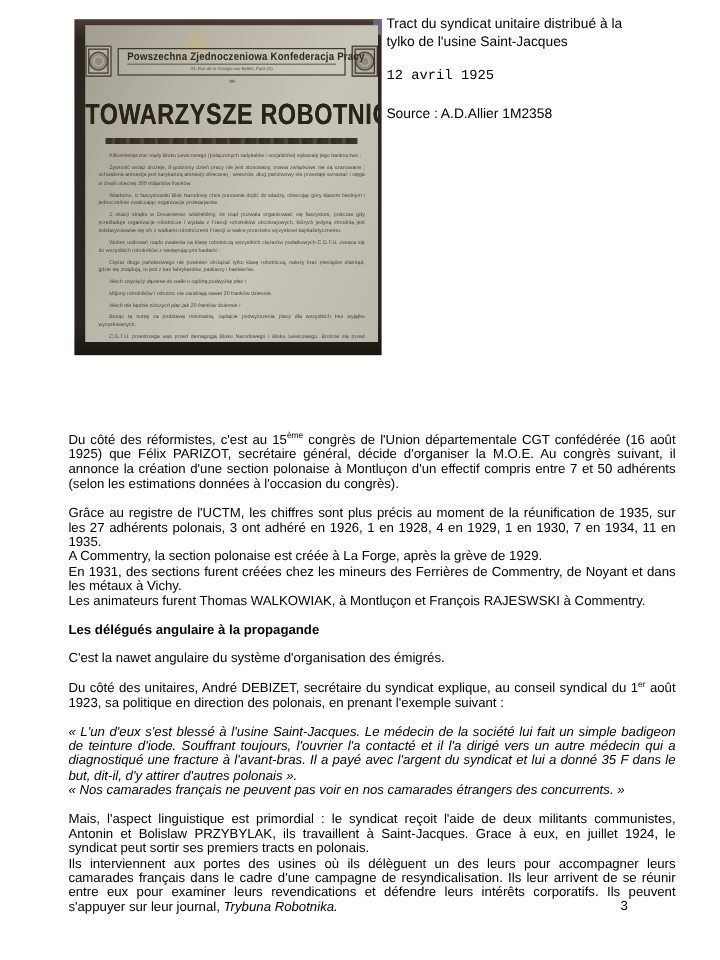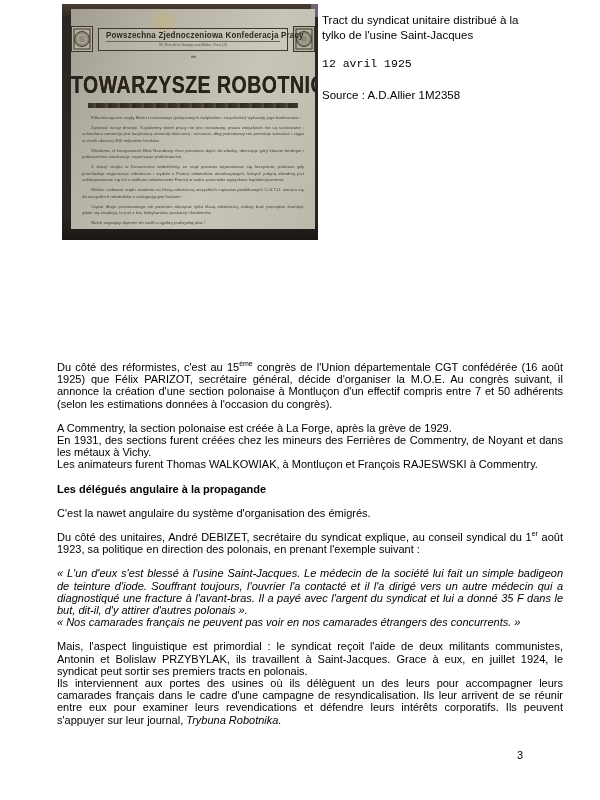--- a/index.html
+++ b/index.html
@@ -4,21 +4,21 @@
 <style>
   html,body{margin:0;padding:0;}
   body{
     width:600px;height:800px;position:relative;background:#ffffff;
     font-family:"Liberation Sans", sans-serif;color:#000;
     overflow:hidden;
   }
 
   
   .photo{
-    position:absolute;left:62px;top:4px;width:256px;height:236px;
+    position:absolute;left:62px;top:16px;width:256px;height:280px;
     background:linear-gradient(180deg,#4a3c31 0%,#2c2620 6%,#2b251f 90%,#191613 100%);
   }
   .photo .corner-notch{
     position:absolute;right:0;top:0;width:7px;height:13px;background:#6f6380;
   }
   .paper{
     position:absolute;left:9px;top:5px;right:3px;bottom:11px;
     background:
       radial-gradient(circle at 38% 6%, rgba(205,180,90,.35) 0 6px, rgba(205,180,90,0) 14px),
       linear-gradient(115deg,#a19d90 0%,#b7b3a6 28%,#c7c4b8 62%,#beb BAD 100%);
@@ -133,20 +133,21 @@
   <p class="cap-line">Tract du syndicat unitaire distribué à la</p>
   <p class="cap-line">tylko de l'usine Saint-Jacques</p>
   <p class="cap-line cap-date">12 avril 1925</p>
   <p class="cap-line cap-source">Source : A.D.Allier 1M2358</p>
 </div>
 
 <div class="article">
   <p class="par"><span>Du côté des réformistes, c'est au 15</span><sup>ème</sup><span> congrès de l'Union départementale CGT confédérée (16 août 1925) que Félix PARIZOT, secrétaire général, décide d'organiser la M.O.E. Au congrès suivant, il annonce la création d'une section polonaise à Montluçon d'un effectif compris entre 7 et 50 adhérents (selon les estimations données à l'occasion du congrès).</span></p>
 
   <div class="par">
+    <div class="line">Grâce au registre de l'UCTM, les chiffres sont plus précis au moment de la réunification de 1935, sur les 27 adhérents polonais, 3 ont adhéré en 1926, 1 en 1928, 4 en 1929, 1 en 1930, 7 en 1934, 11 en 1935.</div>
     <div class="line">A Commentry, la section polonaise est créée à La Forge, après la grève de 1929.</div>
     <div class="line">En 1931, des sections furent créées chez les mineurs des Ferrières de Commentry, de Noyant et dans les métaux à Vichy.</div>
     <div class="line">Les animateurs furent Thomas WALKOWIAK, à Montluçon et François RAJESWSKI à Commentry.</div>
   </div>
 
   <p class="heading">Les délégués angulaire à la propagande</p>
 
   <p class="par">C'est la nawet angulaire du système d'organisation des émigrés.</p>
 
   <p class="par"><span>Du côté des unitaires, André DEBIZET, secrétaire du syndicat explique, au conseil syndical du 1</span><sup>er</sup><span> août 1923, sa politique en direction des polonais, en prenant l'exemple suivant :</span></p>

